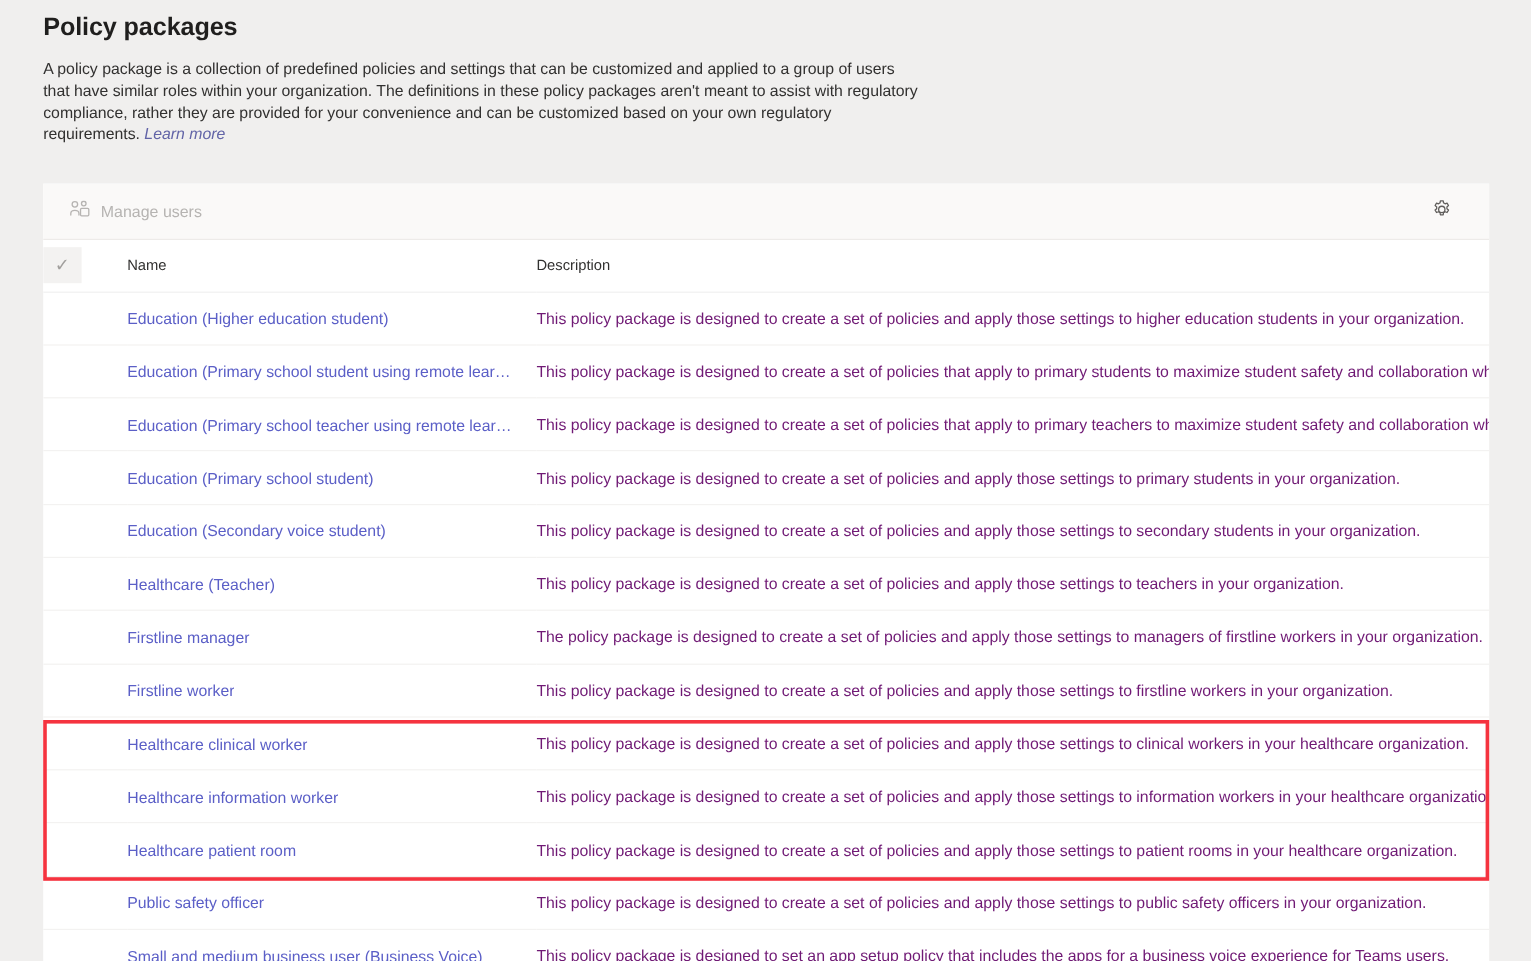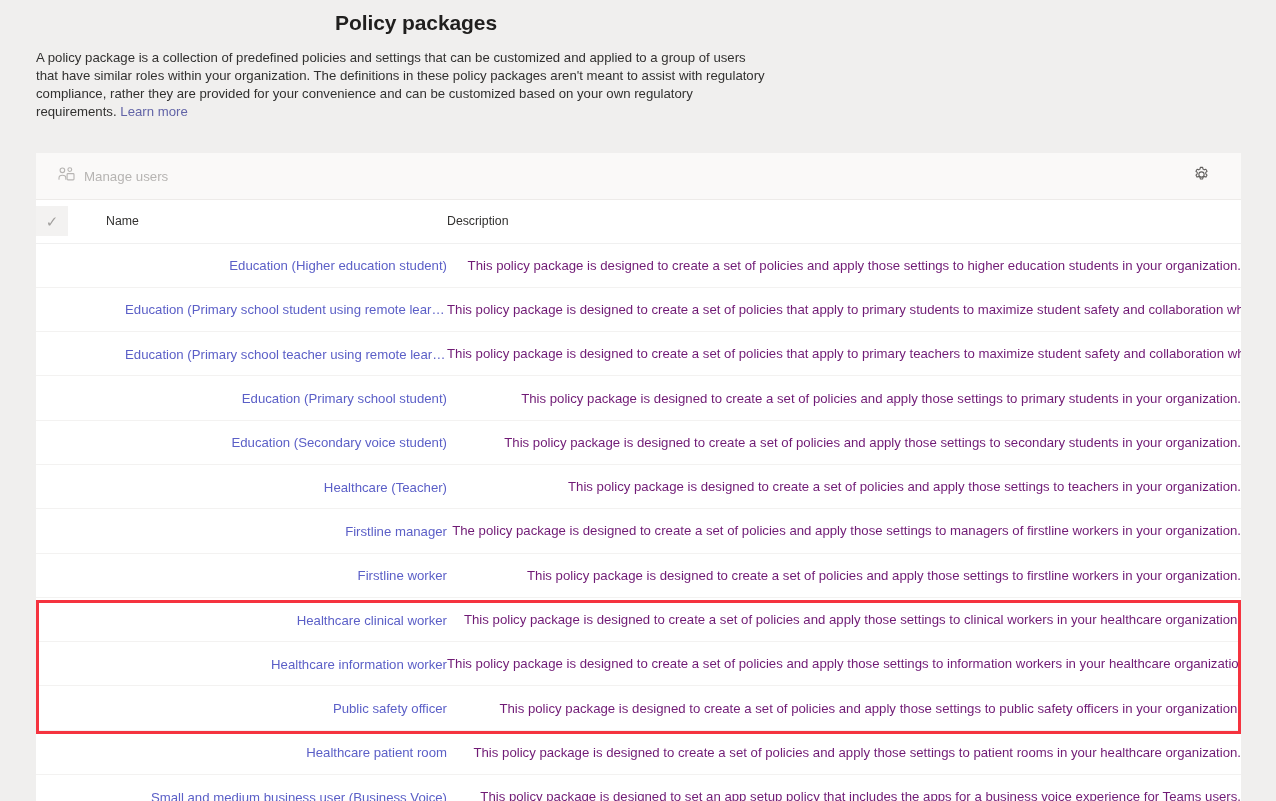--- a/index.html
+++ b/index.html
@@ -29,33 +29,33 @@
     top: 8px;
     width: 760px;
   }
   .page-title {
     font-size: 21px;
     font-weight: bold;
     color: #201f1e;
     margin: 0;
     line-height: 30px;
     letter-spacing: -0.1px;
-    text-align: center;
   }
   .page-desc {
     margin: 11px 0 0 0;
     font-size: 13.2px;
     line-height: 18px;
     color: #323130;
     max-width: 735px;
   }
   .learn-more {
     color: #6264a7;
     text-decoration: none;
     cursor: pointer;
+    font-style: italic;
   }
 
   
   .table-card {
     position: absolute;
     left: 36px;
     top: 153px;
     width: 1205px;
     height: 648px;
     background: #ffffff;
@@ -142,21 +142,20 @@
     height: 44.3px;
   }
   .tbl tbody td {
     padding: 0;
     border-bottom: 1px solid #f3f2f1;
     font-size: 13.2px;
     color: #201f1e;
     vertical-align: middle;
     white-space: nowrap;
     overflow: hidden;
-    text-align: right;
   }
   .cell-check { }
   .cell-name { padding-left: 1px; }
   .cell-desc { padding-left: 7px; }
 
   .row-link {
     color: #5b5fc7;
     text-decoration: none;
     cursor: pointer;
     font-size: 13.2px;
@@ -306,30 +305,30 @@
           </tr>
           <tr>
             <td class="cell-check"></td>
             <td class="cell-name"><a class="row-link" href="#">Healthcare information worker</a></td>
             <td class="cell-desc">
               <span class="desc-text">This policy package is designed to create a set of policies and apply those settings to information workers in your healthcare organization</span>
             </td>
           </tr>
           <tr>
             <td class="cell-check"></td>
+            <td class="cell-name"><a class="row-link" href="#">Healthcare patient room</a></td>
+            <td class="cell-desc">
+              <span class="desc-text">This policy package is designed to create a set of policies and apply those settings to patient rooms in your healthcare organization.</span>
+            </td>
+          </tr>
+          <tr>
+            <td class="cell-check"></td>
             <td class="cell-name"><a class="row-link" href="#">Public safety officer</a></td>
             <td class="cell-desc">
               <span class="desc-text">This policy package is designed to create a set of policies and apply those settings to public safety officers in your organization.</span>
-            </td>
-          </tr>
-          <tr>
-            <td class="cell-check"></td>
-            <td class="cell-name"><a class="row-link" href="#">Healthcare patient room</a></td>
-            <td class="cell-desc">
-              <span class="desc-text">This policy package is designed to create a set of policies and apply those settings to patient rooms in your healthcare organization.</span>
             </td>
           </tr>
           <tr>
             <td class="cell-check"></td>
             <td class="cell-name"><a class="row-link" href="#">Small and medium business user (Business Voice)</a></td>
             <td class="cell-desc">
               <span class="desc-text">This policy package is designed to set an app setup policy that includes the apps for a business voice experience for Teams users.</span>
             </td>
           </tr>
         </tbody>

